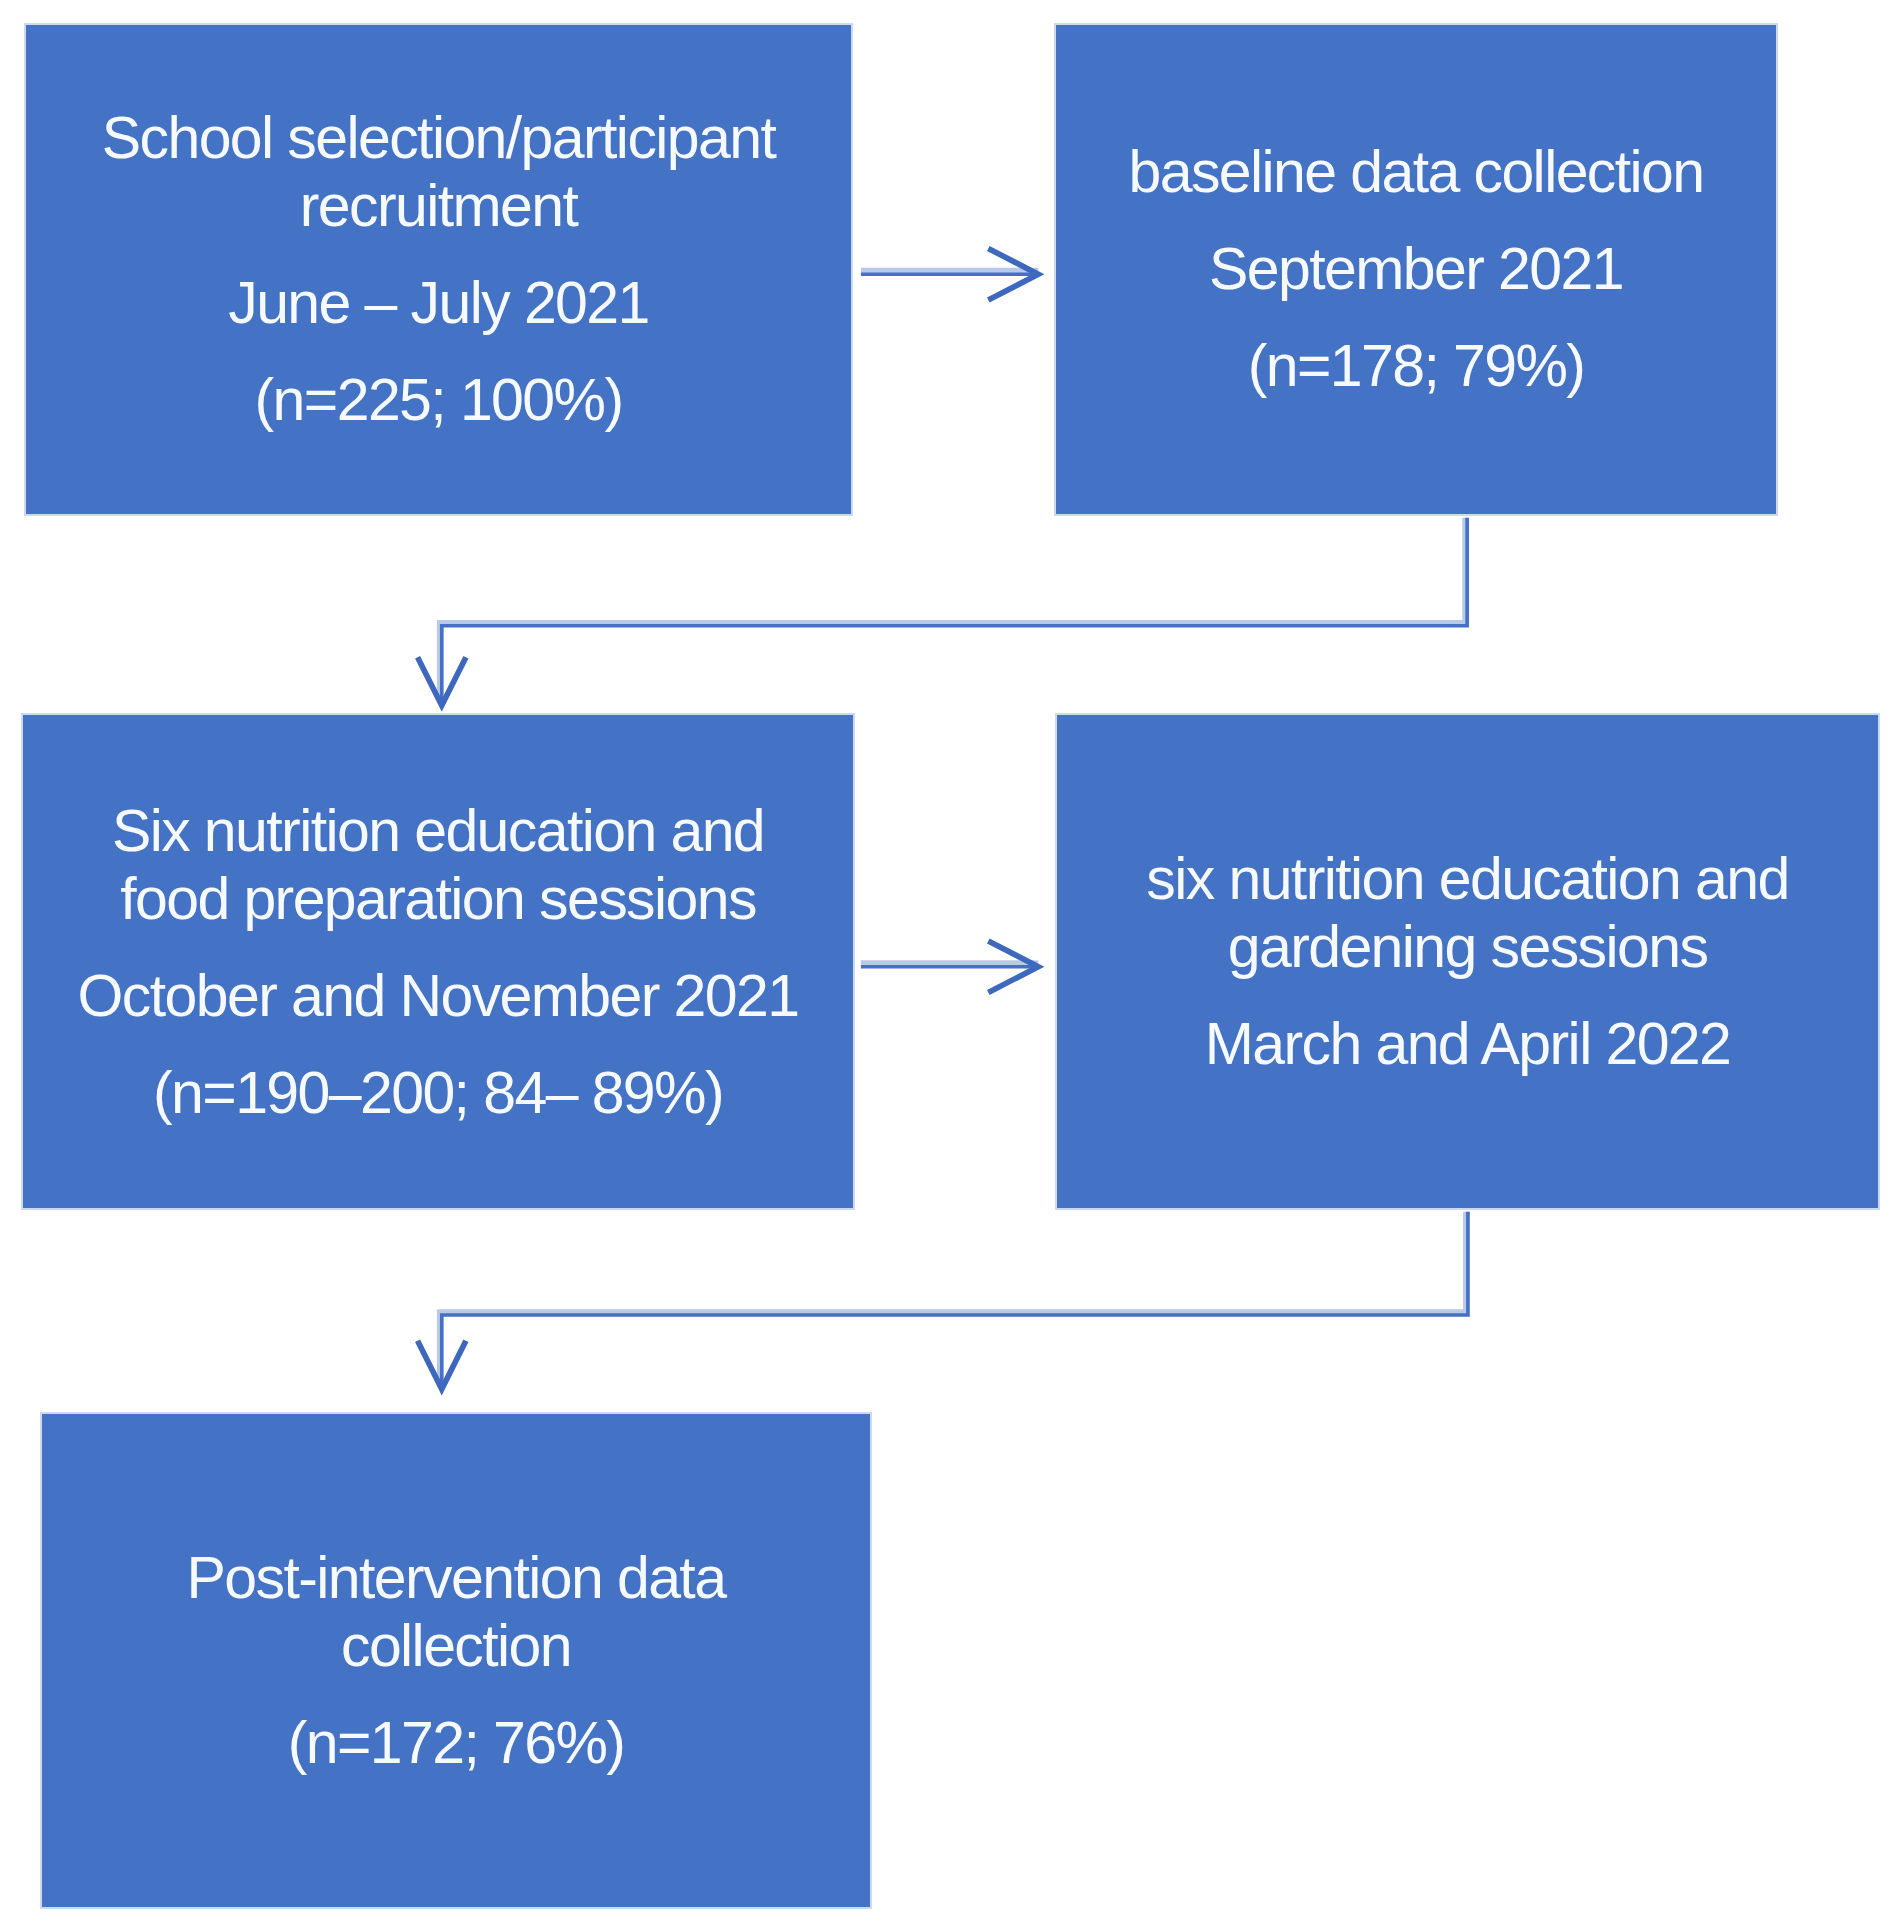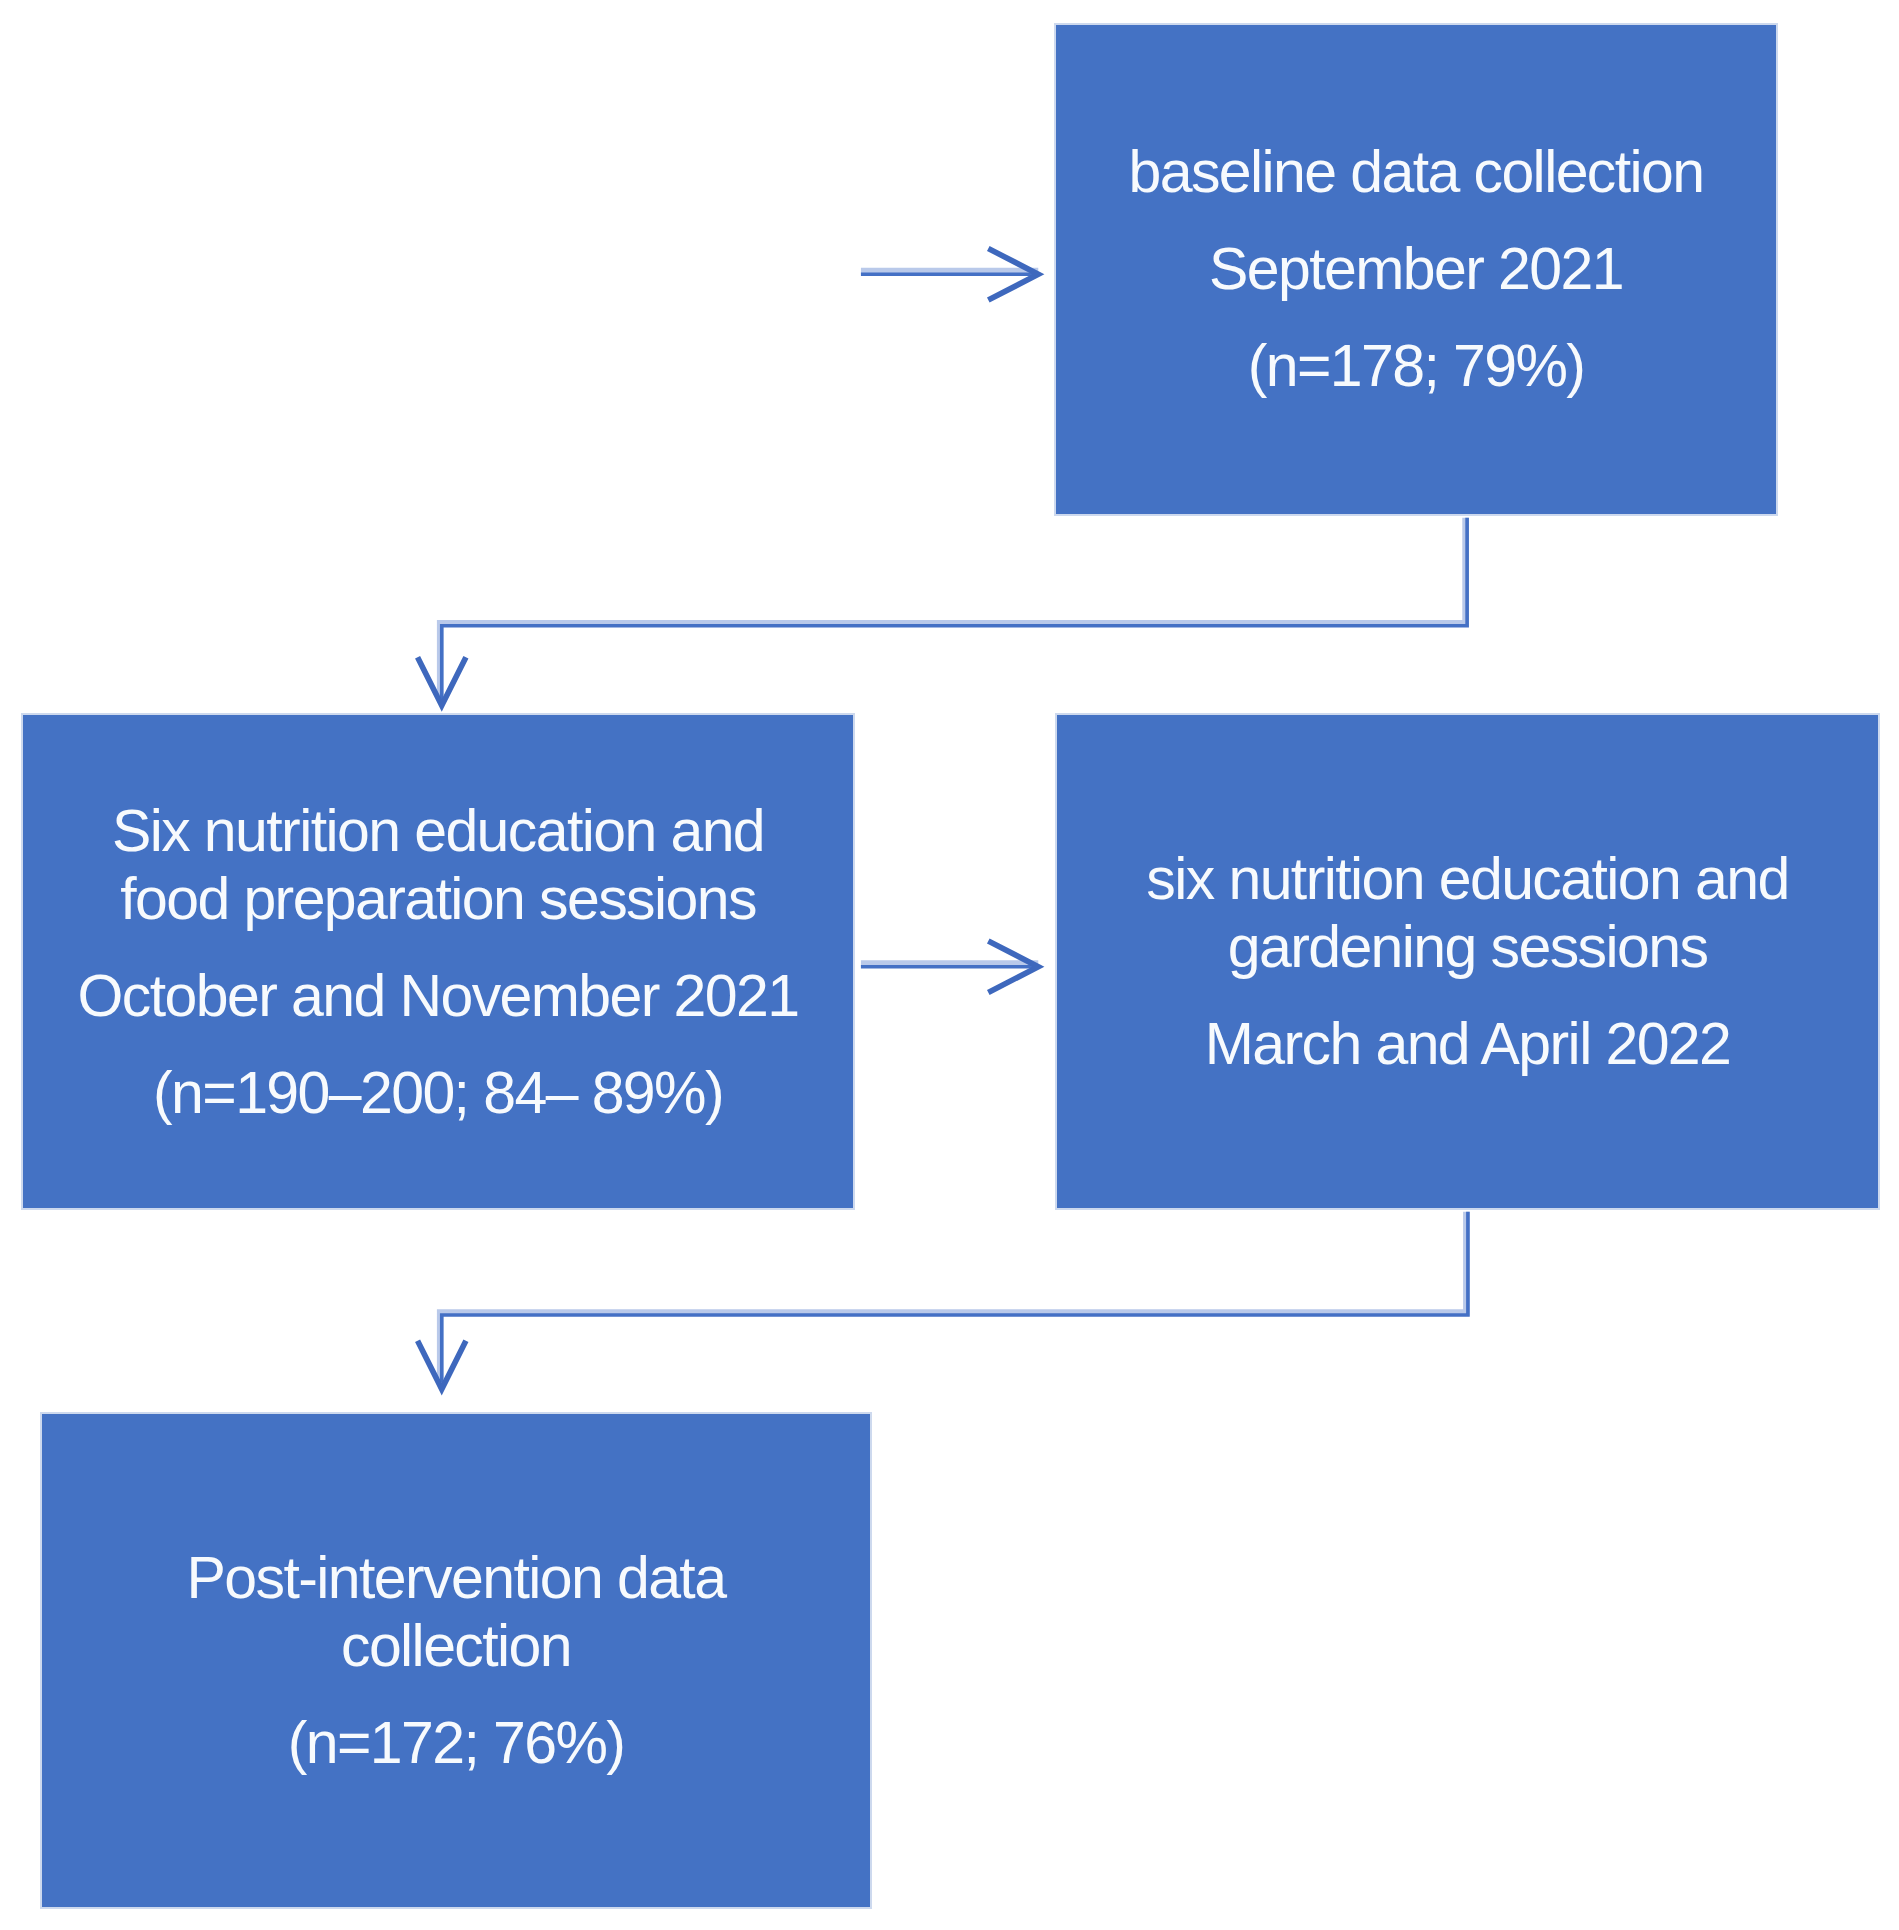--- a/index.html
+++ b/index.html
@@ -71,20 +71,28 @@
       <polyline points="1226,1167 1288,1199 1226,1231" fill="none" stroke="#3e68bd" stroke-width="7"></polyline>
     </g>
 
     <g>
       <path d="M1819,1503 V1628 H546 V1710" fill="none" stroke="#b9c9ea" stroke-width="8"></path>
       <path d="M1821,1503 V1631 H548 V1715" fill="none" stroke="#4470c5" stroke-width="4.5"></path>
       <polyline points="518,1663 548,1723 578,1663" fill="none" stroke="#3e68bd" stroke-width="7"></polyline>
     </g>
   </svg>
 
+  <div class="box b1">
+    <p>
+      <span class="line">School selection/participant</span>
+      <span class="line">recruitment</span>
+    </p>
+    <p>June – July 2021</p>
+    <p>(n=225; 100%)</p>
+  </div>
 
   <div class="box b2">
     <p>
       <span class="line">baseline data collection</span>
     </p>
     <p>September 2021</p>
     <p>(n=178; 79%)</p>
   </div>
 
   <div class="box b3">

